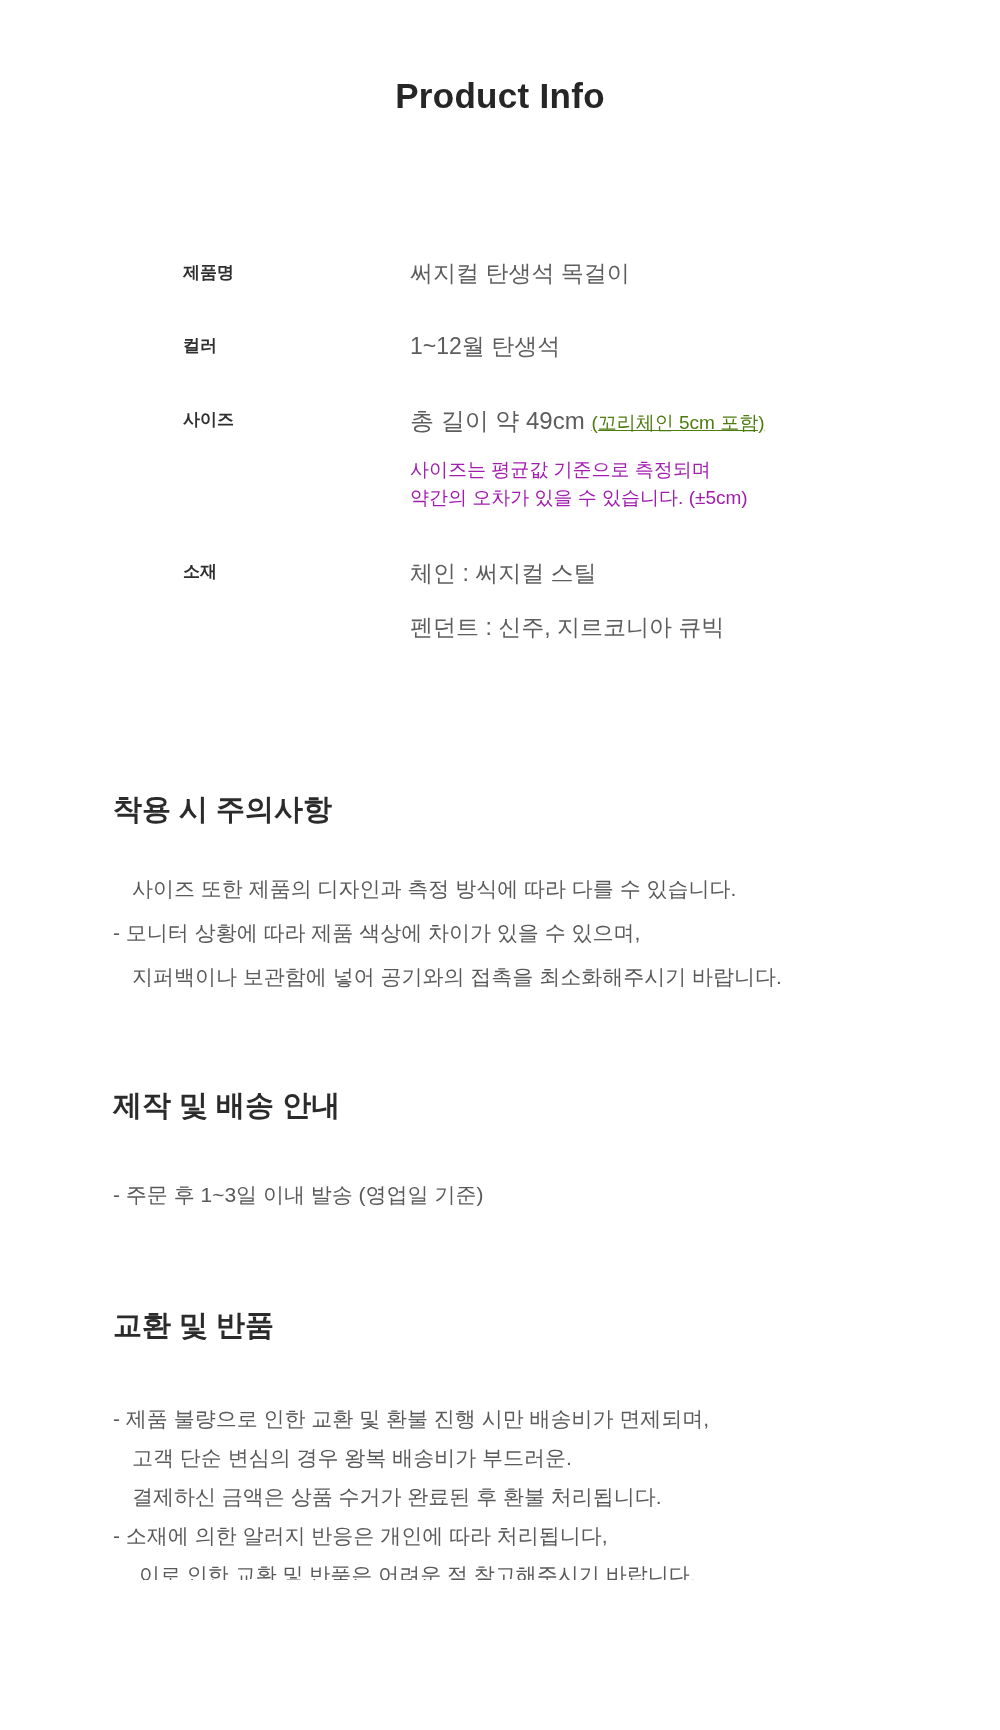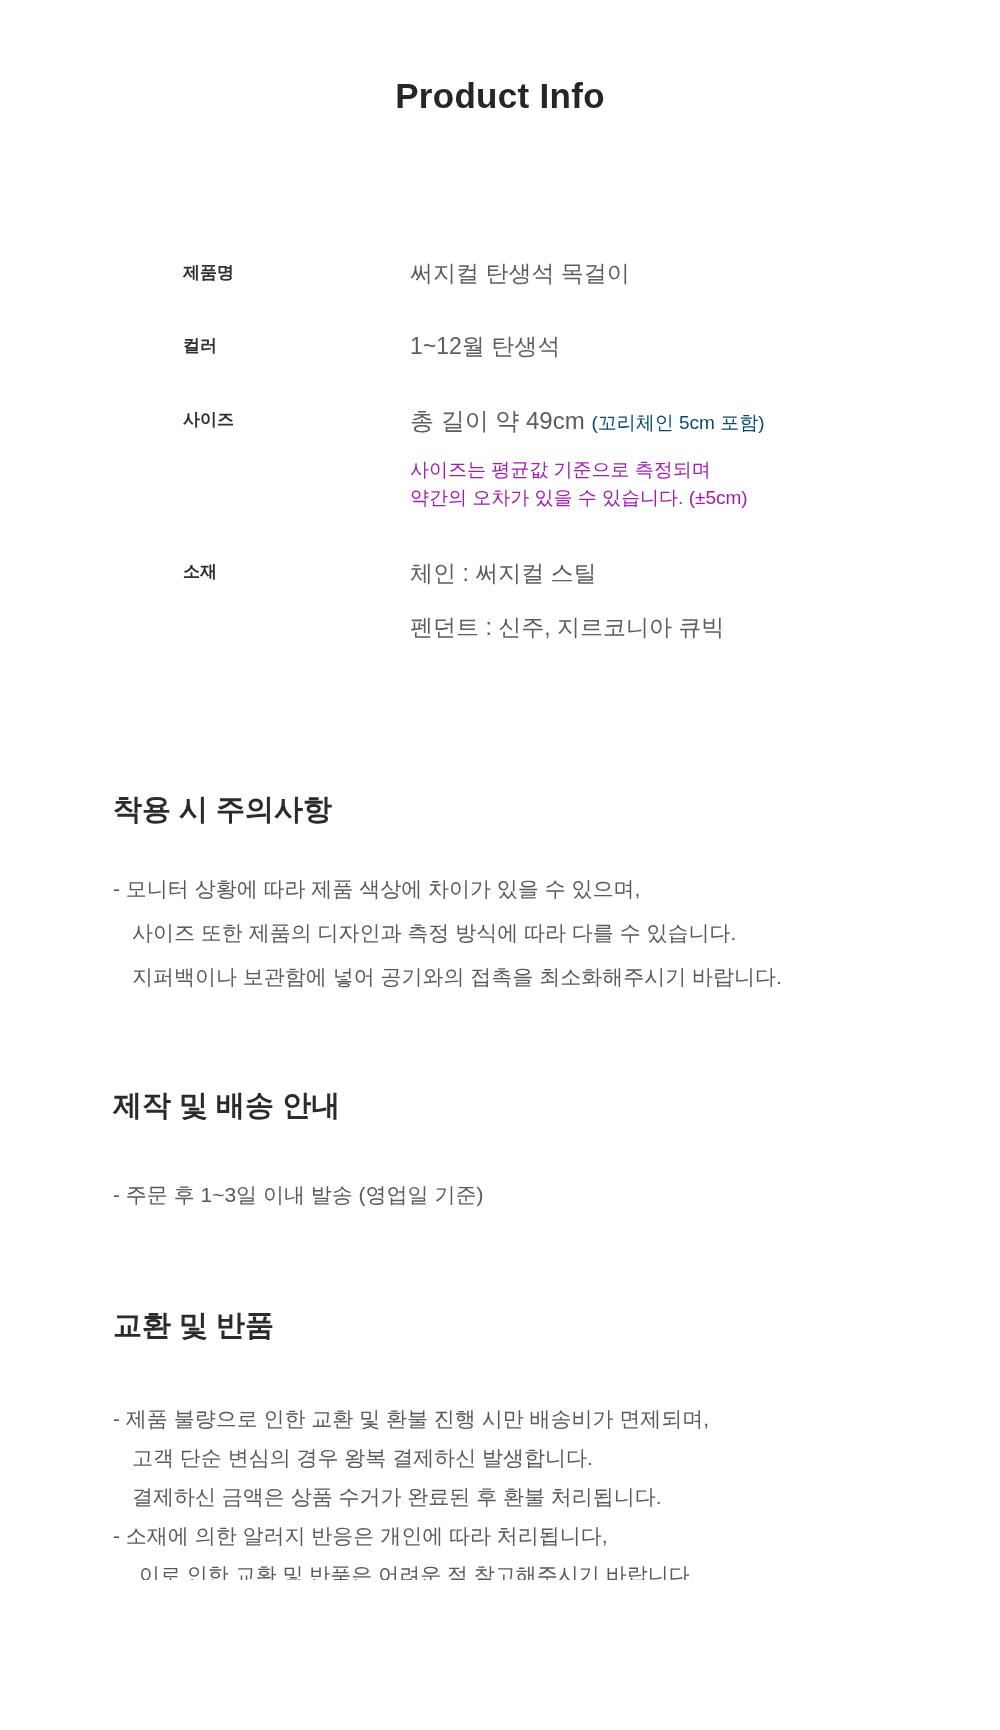--- a/index.html
+++ b/index.html
@@ -44,21 +44,22 @@
     font-size: 23px;
     line-height: 30px;
     color: #5d5d5d;
   }
   .row-name  { margin-bottom: 43px; }
   .row-color { margin-bottom: 44px; }
   .row-size  { margin-bottom: 17px; }
   .row-size .spec-value { font-size: 24px; line-height: 32px; }
   .size-sub {
     font-size: 19px;
-    color: #0c4a6e;
+    color: #4d7c0f;
+    text-decoration: underline;
   }
   .size-note {
     margin-left: 227px;
     margin-bottom: 45px;
     font-size: 19px;
     line-height: 28px;
     color: #a21caf;
   }
   .row-material { margin-bottom: 22px; }
   .row-material .spec-value, .row-pendant .spec-value { line-height: 32px; }
@@ -128,38 +129,38 @@
       <div class="spec-value">펜던트 : 신주, 지르코니아 큐빅</div>
     </div>
 
   </div>
 
   <div class="sections">
 
     <div class="section section-care">
       <div class="section-heading">착용 시 주의사항</div>
       <div class="bullet-block">
+        <div class="bullet-line cont">사이즈 또한 제품의 디자인과 측정 방식에 따라 다를 수 있습니다.</div>
         <div class="bullet-line">-  모니터 상황에 따라 제품 색상에 차이가 있을 수 있으며,</div>
-        <div class="bullet-line cont">사이즈 또한 제품의 디자인과 측정 방식에 따라 다를 수 있습니다.</div>
         <div class="bullet-line cont">지퍼백이나 보관함에 넣어 공기와의 접촉을 최소화해주시기 바랍니다.</div>
       </div>
     </div>
 
     <div class="section section-ship">
       <div class="section-heading">제작 및 배송 안내</div>
       <div class="bullet-block">
         <div class="bullet-line">- 주문 후 1~3일 이내 발송 (영업일 기준)</div>
       </div>
     </div>
 
     <div class="section section-return">
       <div class="section-heading">교환 및 반품</div>
       <div class="bullet-block">
         <div class="bullet-line">- 제품 불량으로 인한 교환 및 환불 진행 시만 배송비가 면제되며,</div>
-        <div class="bullet-line cont">고객 단순 변심의 경우 왕복 결제하신 발생합니다.</div>
+        <div class="bullet-line cont">고객 단순 변심의 경우 왕복 배송비가 부드러운.</div>
         <div class="bullet-line cont">결제하신 금액은 상품 수거가 완료된 후 환불 처리됩니다.</div>
         <div class="bullet-line">- 소재에 의한 알러지 반응은 개인에 따라 처리됩니다,</div>
         <div class="bullet-line cont2">이로 인한 교환 및 반품은 어려운 점 참고해주시기 바랍니다.</div>
       </div>
     </div>
 
   </div>
 
 </div>
 

